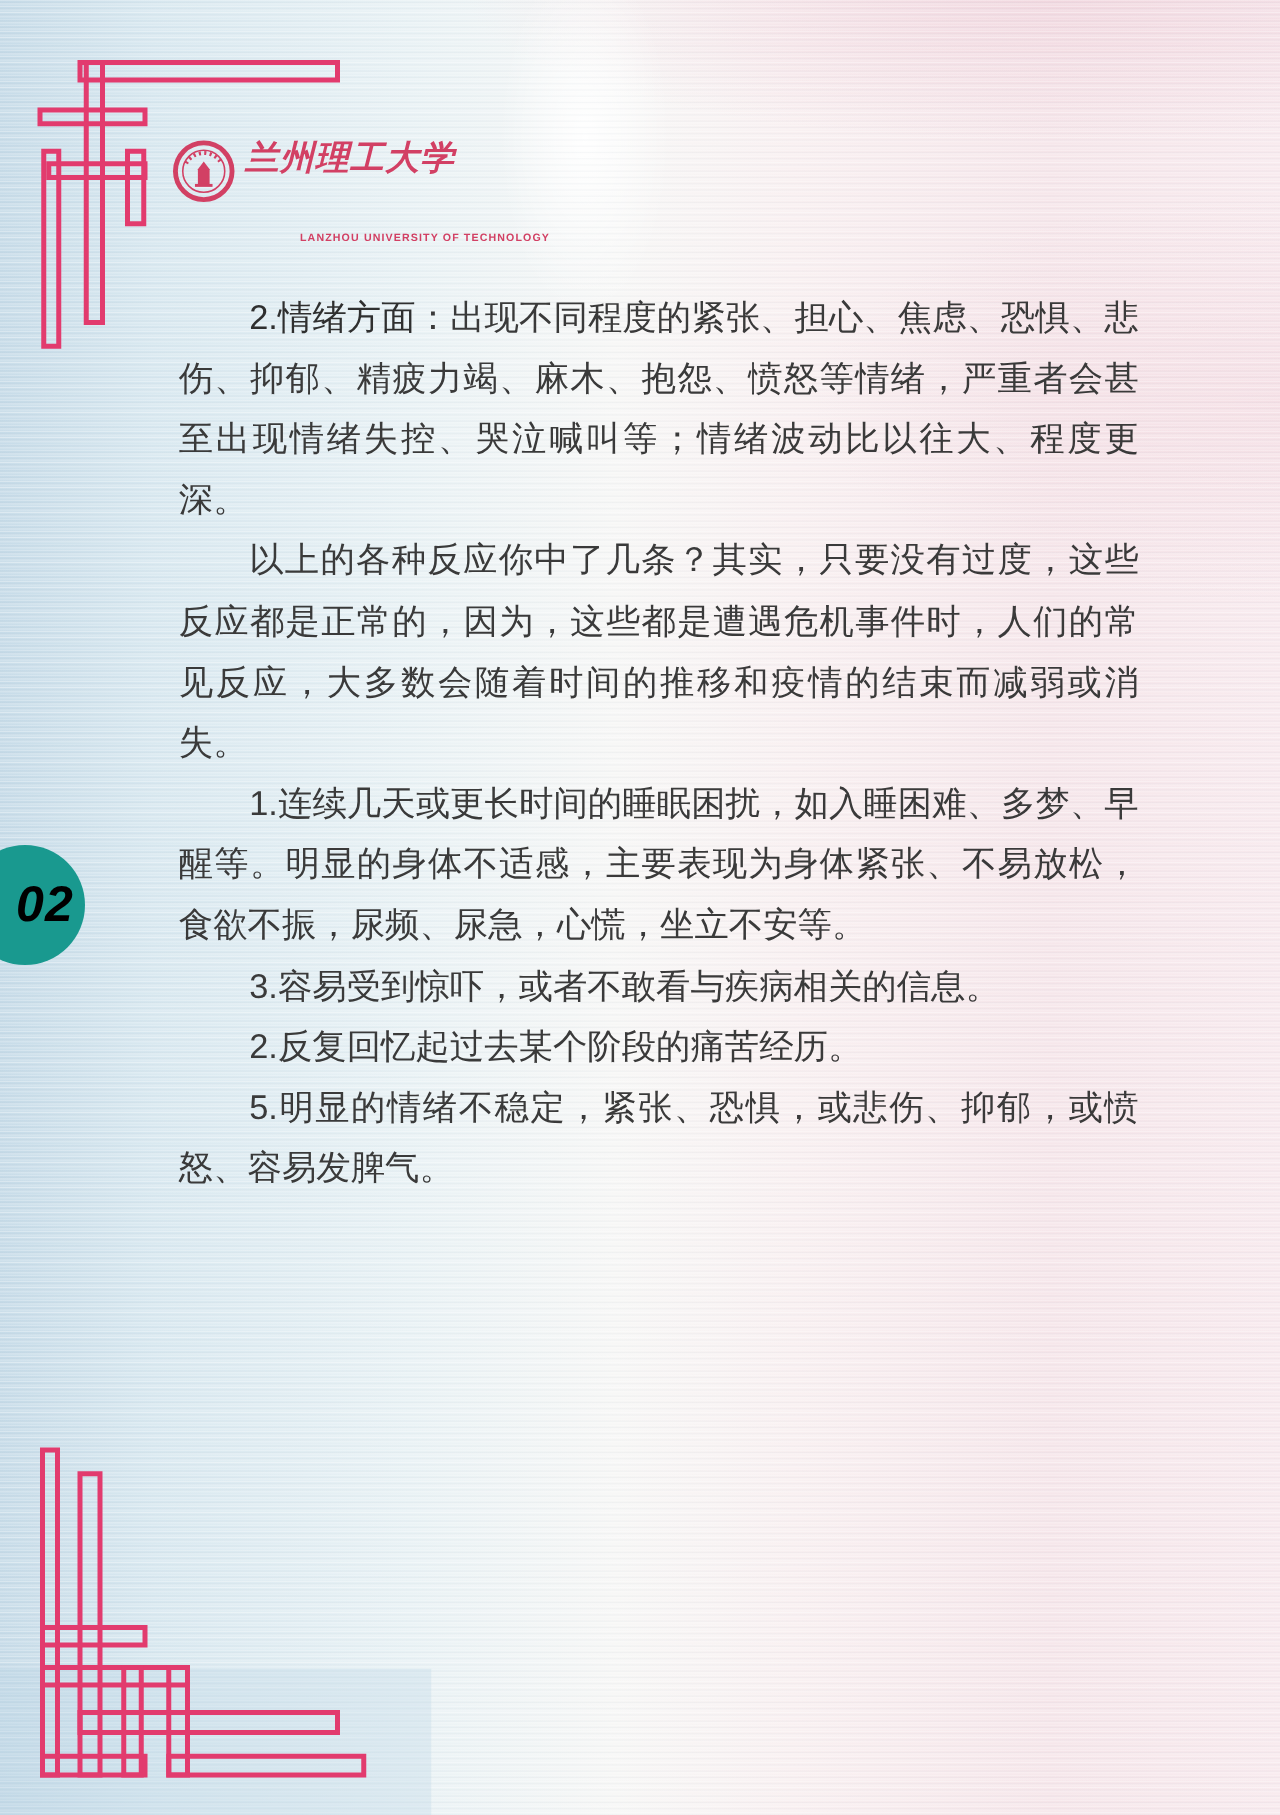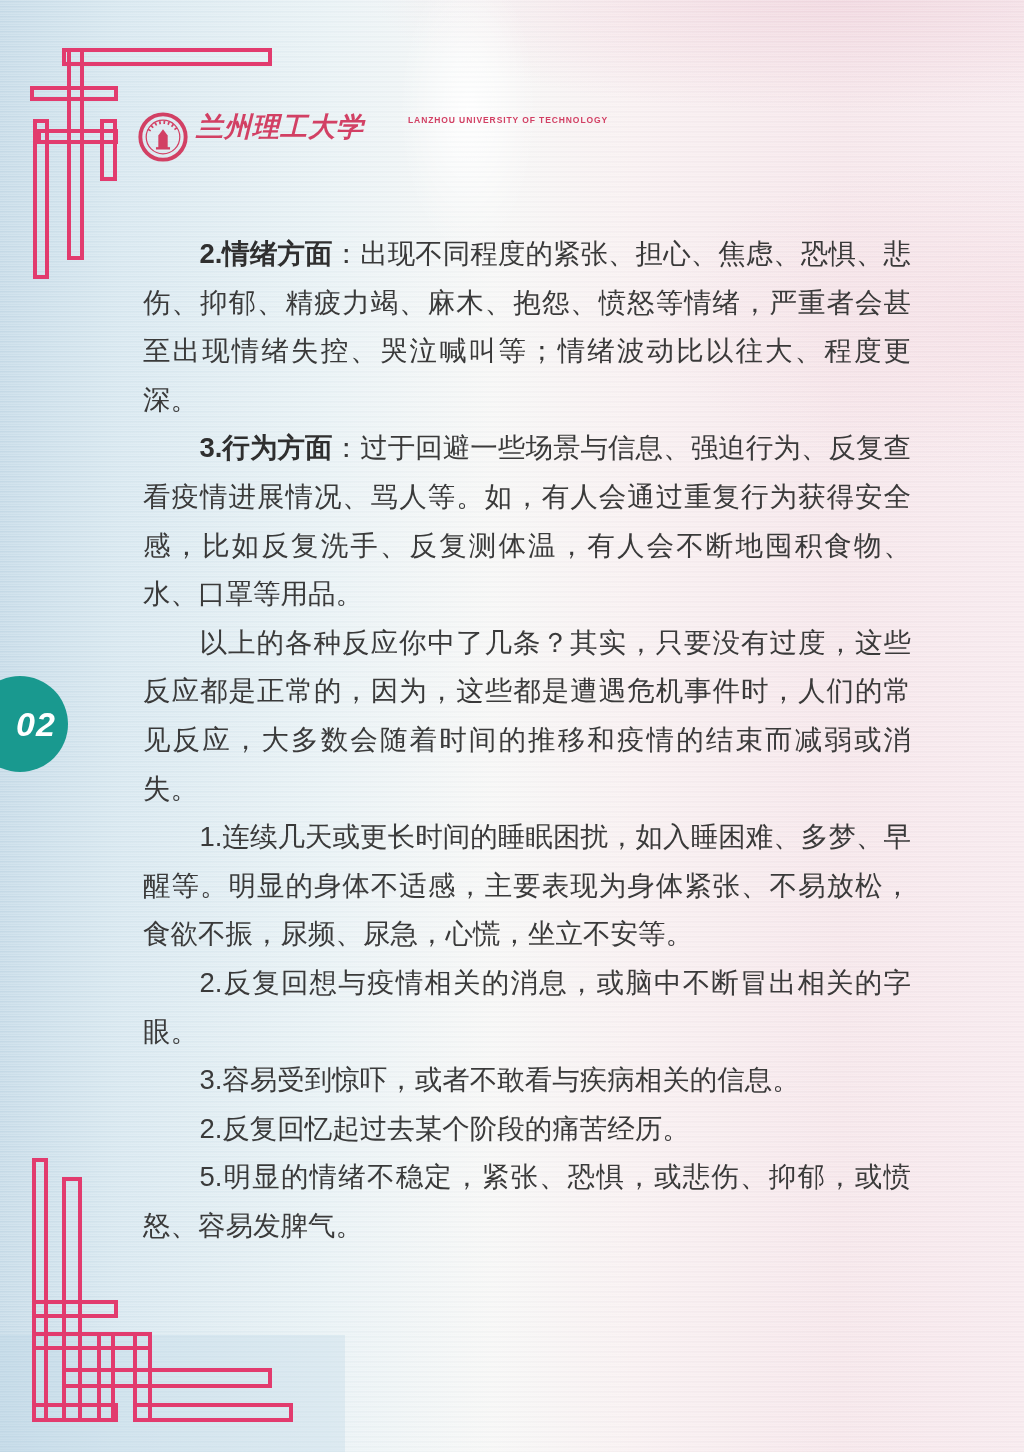--- a/index.html
+++ b/index.html
@@ -19,34 +19,34 @@
         rgba(150,165,180,0.07) 2px, rgba(255,255,255,0.25) 3px,
         rgba(255,255,255,0.0) 5px);
   }
   .glow-bottom-left{position:absolute;left:0;top:1335px;width:345px;height:117px;
     background:rgba(186,212,228,0.30);pointer-events:none;}
   
   .fr{position:absolute;box-sizing:border-box;border:4px solid #e23b6e;background:transparent;}
   
   .logo{position:absolute;left:138px;top:112px;display:flex;align-items:flex-start;}
   .logo-seal{width:50px;height:50px;flex:0 0 auto;}
-  .logo-textcol{margin-left:8px;display:flex;flex-direction:row;}
+  .logo-textcol{margin-left:8px;display:flex;flex-direction:column;gap:40px;}
   .logo-cn{font-family:"DejaVu Serif","Liberation Serif",serif;font-style:italic;font-weight:bold;
     font-size:27px;line-height:30px;color:#d24064;letter-spacing:1px;white-space:nowrap;}
   .logo-en{font-size:8.5px;font-weight:bold;color:#d24064;letter-spacing:0.9px;margin-top:3px;white-space:nowrap;margin-left:44px;}
   
   .badge{position:absolute;left:-28px;top:676px;width:96px;height:96px;border-radius:50%;
     background:#19998f;display:flex;align-items:center;justify-content:center;}
-  .badge span{font-style:italic;font-weight:bold;font-size:34px;color:#ffffff;
+  .badge span{font-style:italic;font-weight:bold;font-size:40px;color:#000000;
     transform:translateX(16px);letter-spacing:1px;}
   
   .content{position:absolute;left:143px;top:230px;width:768px;color:#3a3a3a;
     font-size:27.5px;line-height:48.6px;text-align:justify;}
   .para{margin:0;text-indent:2.05em;}
-  .para .lead{font-weight:bold;color:#2f2f2f;}
+  .para .lead{font-weight:normal;color:#2f2f2f;}
   .para.heading{font-weight:bold;color:#2f2f2f;}
 </style>
 </head>
 <body>
 
 <div class="page">
   <div class="streaks"></div>
   <div class="glow-bottom-left"></div>
 
   <div>
@@ -83,21 +83,19 @@
       <div class="logo-en">LANZHOU UNIVERSITY OF TECHNOLOGY</div>
     </div>
   </div>
 
   <div class="badge">
     <span>02</span>
   </div>
 
   <div class="content">
     <p class="para"><span class="lead">2.情绪方面</span><span>：</span><span>出现不同程度的紧张、担心、焦虑、恐惧、悲伤、抑郁、精疲力竭、麻木、抱怨、愤怒等情绪，严重者会甚至出现情绪失控、哭泣喊叫等；情绪波动比以往大、程度更深。</span></p>
-    <p class="para"><span class="lead">3.行为方面</span><span>：</span><span>过于回避一些场景与信息、强迫行为、反复查看疫情进展情况、骂人等。如，有人会通过重复行为获得安全感，比如反复洗手、反复测体温，有人会不断地囤积食物、水、口罩等用品。</span></p>
     <p class="para">以上的各种反应你中了几条？其实，只要没有过度，这些反应都是正常的，因为，这些都是遭遇危机事件时，人们的常见反应，大多数会随着时间的推移和疫情的结束而减弱或消失。</p>
     <p class="para">1.连续几天或更长时间的睡眠困扰，如入睡困难、多梦、早醒等。明显的身体不适感，主要表现为身体紧张、不易放松，食欲不振，尿频、尿急，心慌，坐立不安等。</p>
-    <p class="para">2.反复回想与疫情相关的消息，或脑中不断冒出相关的字眼。</p>
     <p class="para">3.容易受到惊吓，或者不敢看与疾病相关的信息。</p>
     <p class="para">2.反复回忆起过去某个阶段的痛苦经历。</p>
     <p class="para">5.明显的情绪不稳定，紧张、恐惧，或悲伤、抑郁，或愤怒、容易发脾气。</p>
   </div>
 </div>
 
 </body></html>

